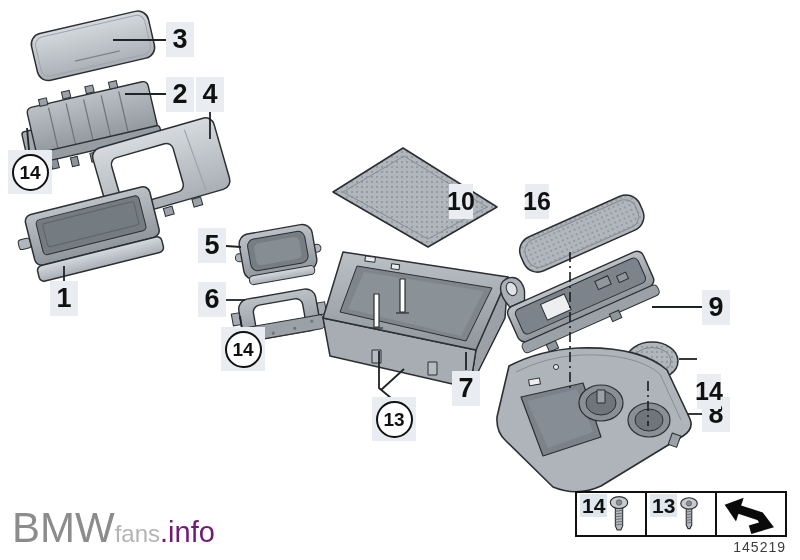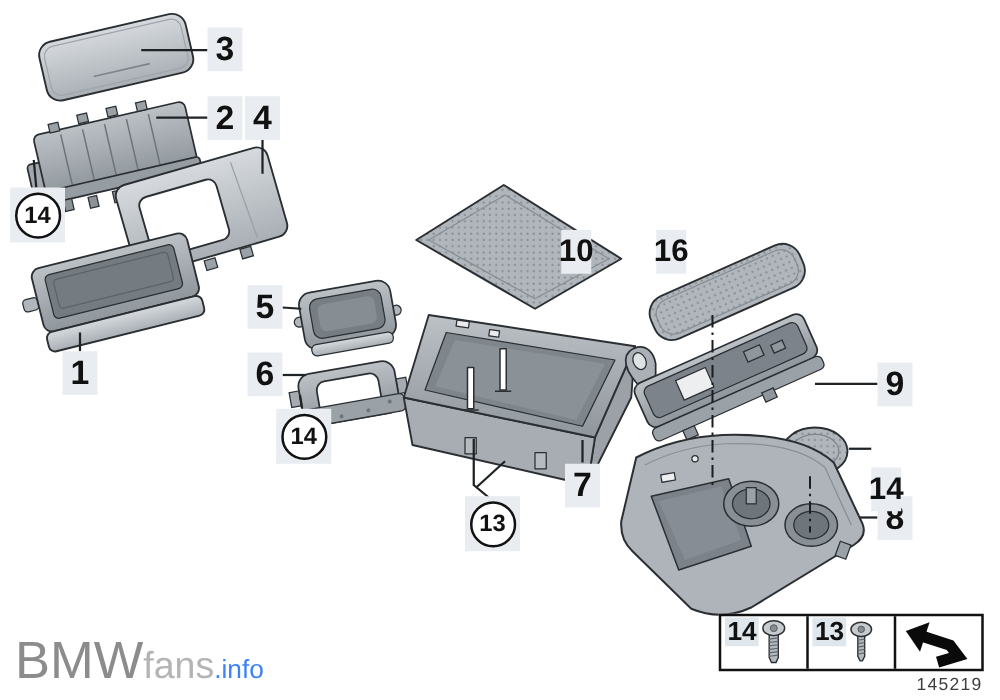--- a/index.html
+++ b/index.html
@@ -44,22 +44,22 @@
   .legend-cell:last-child{border-right:none;justify-content:center;width:68px;}
   .legend-num{font-weight:bold;font-size:21px;color:#111;background:#dfe6ec;
               padding:1px 2px;align-self:flex-start;line-height:1;}
 
   .part-number{position:absolute;right:14px;top:539px;font-size:14px;color:#3c3c3c;
                letter-spacing:1px;}
 
   
   .logo{position:absolute;left:12px;top:504px;cursor:pointer;white-space:nowrap;}
   .logo-bmw{font-size:42px;color:#8c8c8c;}
-  .logo-fans{font-size:30px;color:#b4b4b4;}
-  .logo-info{font-size:21px;color:#3b82f6;margin-top:28px;}
+  .logo-fans{font-size:24px;color:#b4b4b4;}
+  .logo-info{font-size:29px;color:#701a75;margin-top:28px;}
 </style>
 </head>
 <body>
 
 <div class="canvas">
 
   <svg class="drawing" width="800" height="560" viewBox="0 0 800 560">
     <defs>
       <linearGradient id="gL" x1="0" y1="0" x2="0" y2="1">
         <stop offset="0" stop-color="#d6dade"></stop>

